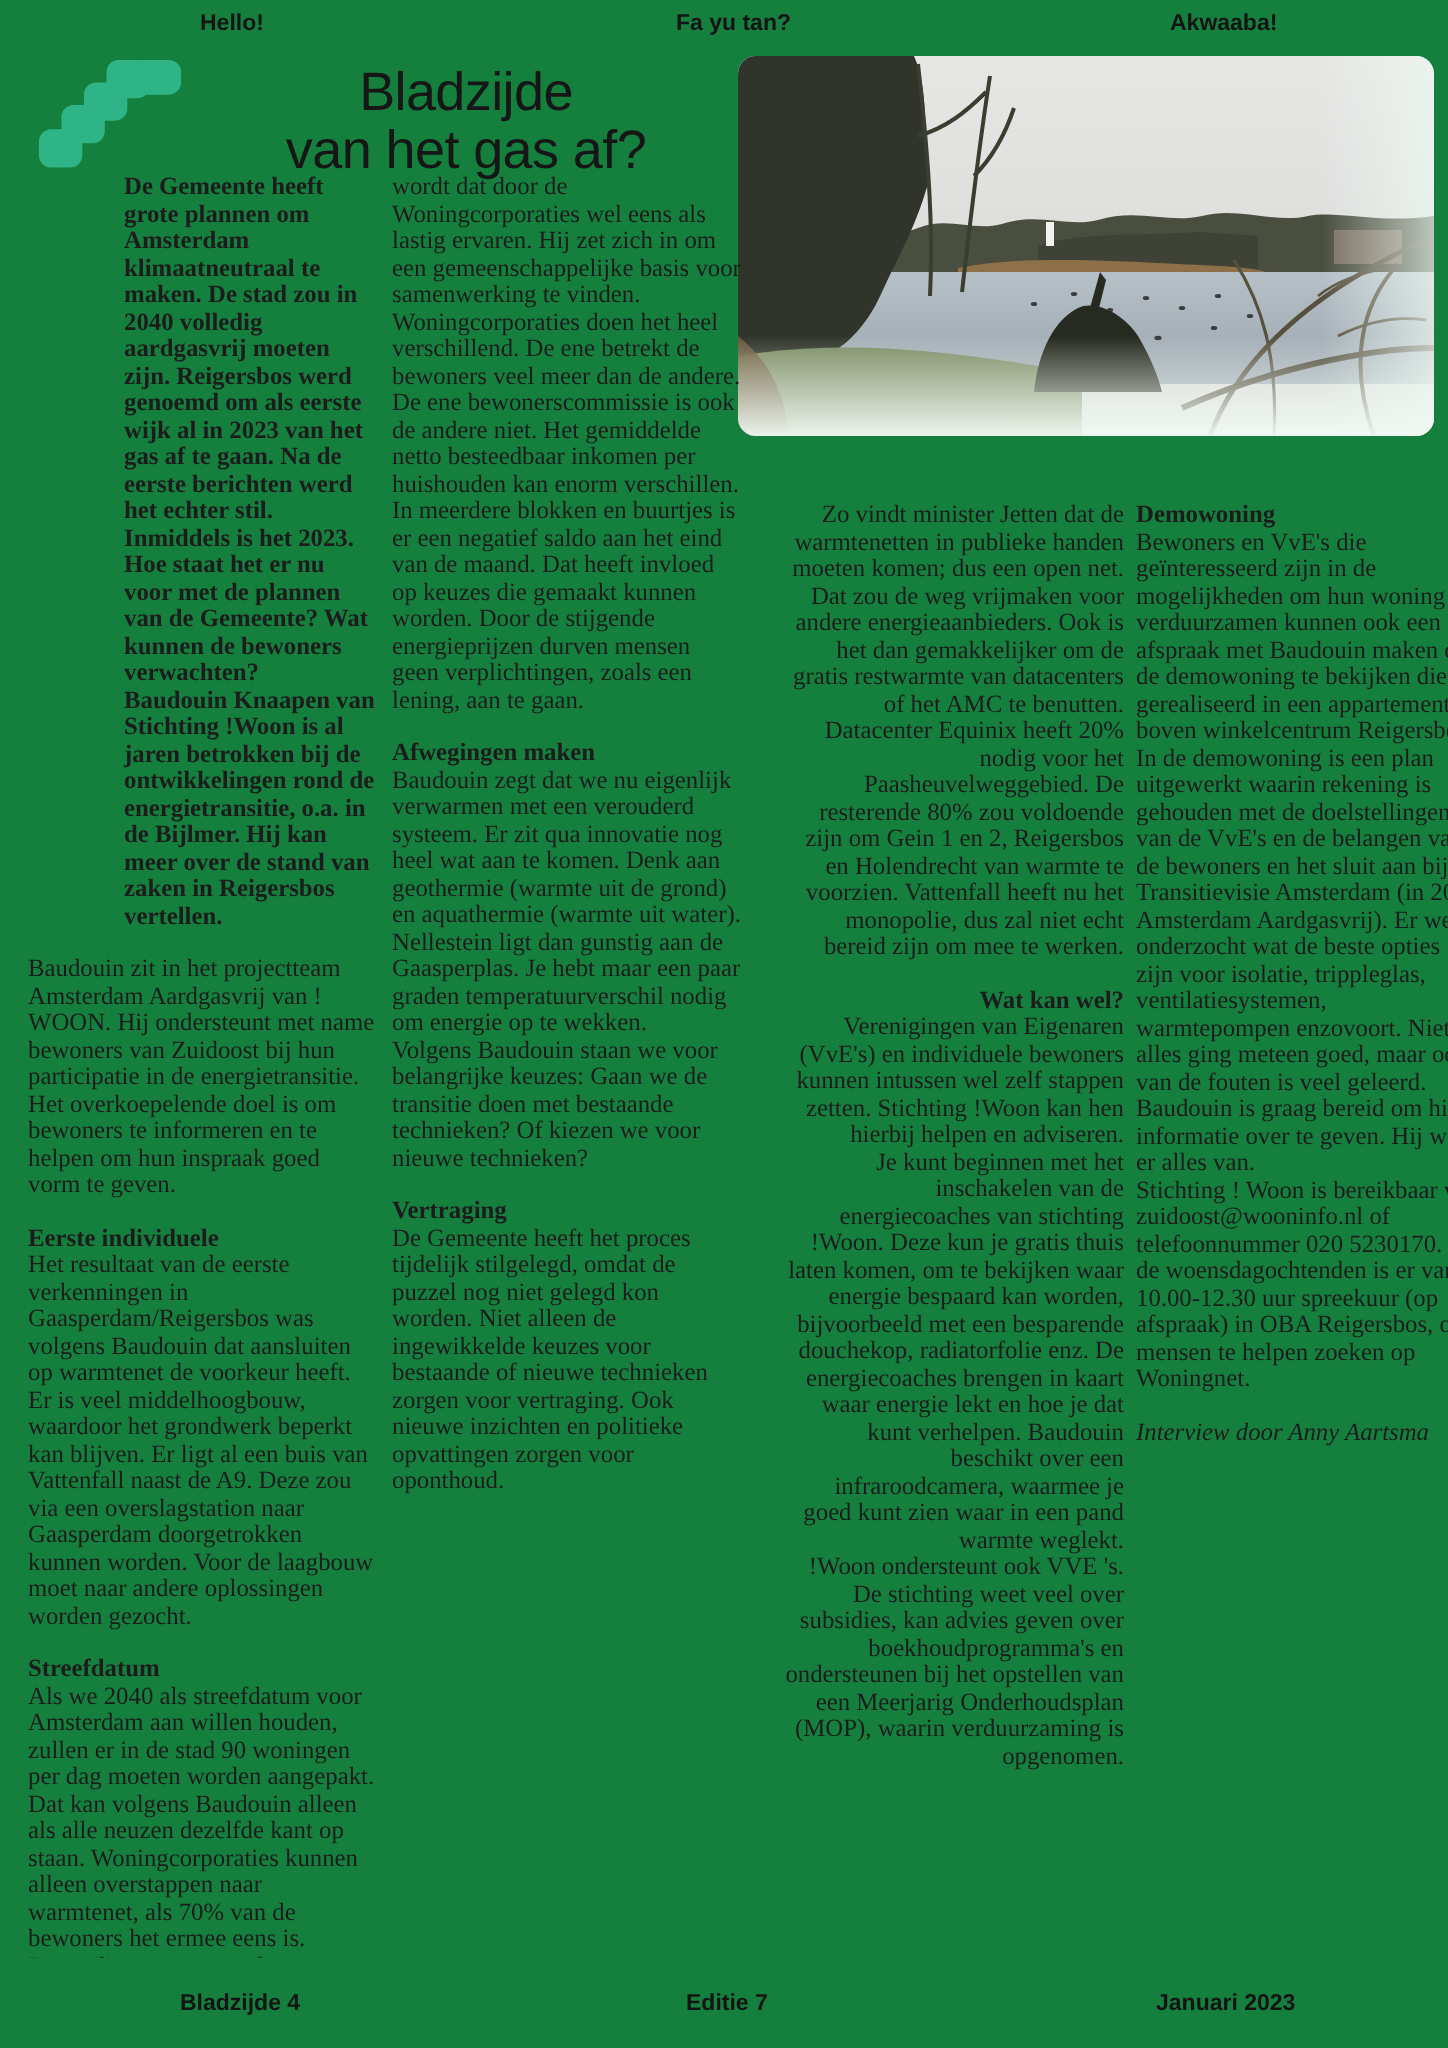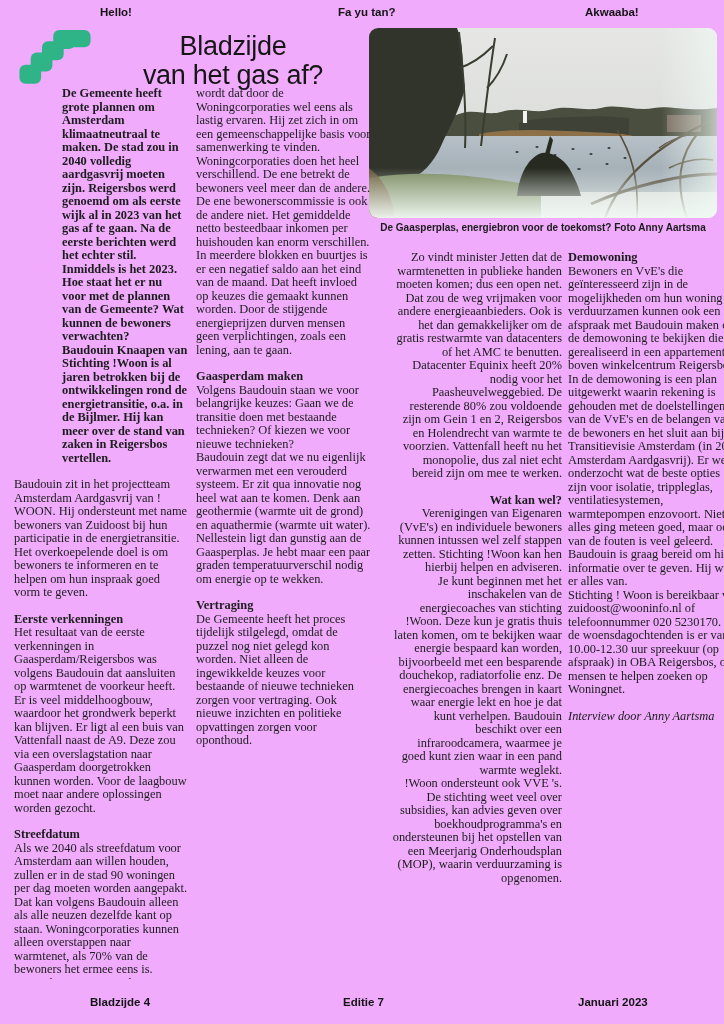--- a/index.html
+++ b/index.html
@@ -1,16 +1,16 @@
 <!DOCTYPE html>
 <html lang="nl"><head>
 <meta charset="utf-8">
 <style>
   html,body{margin:0;padding:0;background:#ffffff;}
-  .page{position:relative;width:724px;height:1024px;background:#f0abfc;overflow:hidden;
+  .page{position:relative;width:724px;height:1024px;background:#15803d;overflow:hidden;
         font-family:"Liberation Serif","DejaVu Serif",serif;color:#1c1c1c;}
   
   .greet{position:absolute;top:6px;font-family:"Liberation Sans","DejaVu Sans",sans-serif;
          font-weight:bold;font-size:11.5px;color:#141414;}
   .g1{left:100px}.g2{left:338px}.g3{left:585px}
   
   .logo{position:absolute;left:16px;top:28px;width:78px;height:56px;}
   
   .title{position:absolute;left:94px;top:32px;width:278px;margin:0;text-align:center;
          font-family:"Liberation Sans","DejaVu Sans",sans-serif;font-weight:400;
@@ -124,36 +124,35 @@
         <path d="M268,190 C270,150 262,124 248,102" stroke-width="1.6"></path>
         <path d="M318,190 C306,156 310,126 330,104" stroke-width="2"></path>
         <path d="M222,176 C262,158 312,146 348,146" stroke-width="3" stroke="#4b4536"></path>
         <path d="M300,140 C316,132 330,130 344,132" stroke-width="1.4"></path>
         <path d="M290,120 C300,112 312,108 326,106" stroke-width="1.2"></path>
       </g>
       <rect x="0" y="140" width="348" height="50" fill="url(#fadeB)"></rect>
       <rect x="292" y="0" width="56" height="190" fill="url(#fadeR)"></rect>
     </svg>
   </figure>
-  <div class="caption">De Gaasperplas, energiebron voor de toekomst? Foto Anny Aartsma</div>
 
   <div class="col col1">
       <p class="blk blk-lead">De Gemeente heeft grote plannen om Amsterdam klimaatneutraal te maken. De stad zou in 2040 volledig aardgasvrij moeten zijn. Reigersbos werd genoemd om als eerste wijk al in 2023 van het gas af te gaan. Na de eerste berichten werd het echter stil. Inmiddels is het 2023. Hoe staat het er nu voor met de plannen van de Gemeente? Wat kunnen de bewoners verwachten?</p>
       <p class="blk blk-lead">Baudouin Knaapen van Stichting !Woon is al jaren betrokken bij de ontwikkelingen rond de energietransitie, o.a. in de Bijlmer. Hij kan meer over de stand van zaken in Reigersbos vertellen.</p>
       <p class="blk blk-pg">Baudouin zit in het projectteam Amsterdam Aardgasvrij van ! WOON. Hij ondersteunt met name bewoners van Zuidoost bij hun participatie in de energietransitie. Het overkoepelende doel is om bewoners te informeren en te helpen om hun inspraak goed vorm te geven.</p>
-      <h3 class="blk blk-h">Eerste verkenningen</h3>
+      <h3 class="blk blk-h">Eerste individuele</h3>
       <p class="blk blk-p">Het resultaat van de eerste verkenningen in Gaasperdam/Reigersbos was volgens Baudouin dat aansluiten op warmtenet de voorkeur heeft. Er is veel middelhoogbouw, waardoor het grondwerk beperkt kan blijven. Er ligt al een buis van Vattenfall naast de A9. Deze zou via een overslagstation naar Gaasperdam doorgetrokken kunnen worden. Voor de laagbouw moet naar andere oplossingen worden gezocht.</p>
       <h3 class="blk blk-h">Streefdatum</h3>
       <p class="blk blk-p">Als we 2040 als streefdatum voor Amsterdam aan willen houden, zullen er in de stad 90 woningen per dag moeten worden aangepakt. Dat kan volgens Baudouin alleen als alle neuzen dezelfde kant op staan. Woningcorporaties kunnen alleen overstappen naar warmtenet, als 70% van de bewoners het ermee eens is. Bovendien moet er vaak eerst gerenoveerd worden. Stichting !Woon ondersteunt de bewoner. Volgens Baudouin</p>
     </div>
   <div class="col col2">
       <p class="blk blk-p">wordt dat door de Woningcorporaties wel eens als lastig ervaren. Hij zet zich in om een gemeenschappelijke basis voor samenwerking te vinden. Woningcorporaties doen het heel verschillend. De ene betrekt de bewoners veel meer dan de andere. De ene bewonerscommissie is ook de andere niet. Het gemiddelde netto besteedbaar inkomen per huishouden kan enorm verschillen. In meerdere blokken en buurtjes is er een negatief saldo aan het eind van de maand. Dat heeft invloed op keuzes die gemaakt kunnen worden. Door de stijgende energieprijzen durven mensen geen verplichtingen, zoals een lening, aan te gaan.</p>
-      <h3 class="blk blk-h">Gaasperdam maken</h3>
+      <h3 class="blk blk-h">Afwegingen maken</h3>
+      <p class="blk blk-p">Baudouin zegt dat we nu eigenlijk verwarmen met een verouderd systeem. Er zit qua innovatie nog heel wat aan te komen. Denk aan geothermie (warmte uit de grond) en aquathermie (warmte uit water). Nellestein ligt dan gunstig aan de Gaasperplas. Je hebt maar een paar graden temperatuurverschil nodig om energie op te wekken.</p>
       <p class="blk blk-p">Volgens Baudouin staan we voor belangrijke keuzes: Gaan we de transitie doen met bestaande technieken? Of kiezen we voor nieuwe technieken?</p>
-      <p class="blk blk-p">Baudouin zegt dat we nu eigenlijk verwarmen met een verouderd systeem. Er zit qua innovatie nog heel wat aan te komen. Denk aan geothermie (warmte uit de grond) en aquathermie (warmte uit water). Nellestein ligt dan gunstig aan de Gaasperplas. Je hebt maar een paar graden temperatuurverschil nodig om energie op te wekken.</p>
       <h3 class="blk blk-h">Vertraging</h3>
       <p class="blk blk-p">De Gemeente heeft het proces tijdelijk stilgelegd, omdat de puzzel nog niet gelegd kon worden. Niet alleen de ingewikkelde keuzes voor bestaande of nieuwe technieken zorgen voor vertraging. Ook nieuwe inzichten en politieke opvattingen zorgen voor oponthoud.</p>
     </div>
   <div class="col col3">
       <p class="blk blk-p">Zo vindt minister Jetten dat de warmtenetten in publieke handen moeten komen; dus een open net. Dat zou de weg vrijmaken voor andere energieaanbieders. Ook is het dan gemakkelijker om de gratis restwarmte van datacenters of het AMC te benutten. Datacenter Equinix heeft 20% nodig voor het Paasheuvelweggebied. De resterende 80% zou voldoende zijn om Gein 1 en 2, Reigersbos en Holendrecht van warmte te voorzien. Vattenfall heeft nu het monopolie, dus zal niet echt bereid zijn om mee te werken.</p>
       <h3 class="blk blk-h">Wat kan wel?</h3>
       <p class="blk blk-p">Verenigingen van Eigenaren (VvE's) en individuele bewoners kunnen intussen wel zelf stappen zetten. Stichting !Woon kan hen hierbij helpen en adviseren.</p>
       <p class="blk blk-p">Je kunt beginnen met het inschakelen van de energiecoaches van stichting !Woon. Deze kun je gratis thuis laten komen, om te bekijken waar energie bespaard kan worden, bijvoorbeeld met een besparende douchekop, radiatorfolie enz. De energiecoaches brengen in kaart waar energie lekt en hoe je dat kunt verhelpen. Baudouin beschikt over een infraroodcamera, waarmee je goed kunt zien waar in een pand warmte weglekt.</p>
       <p class="blk blk-p">!Woon ondersteunt ook VVE 's. De stichting weet veel over subsidies, kan advies geven over boekhoudprogramma's en ondersteunen bij het opstellen van een Meerjarig Onderhoudsplan (MOP), waarin verduurzaming is opgenomen.</p>
     </div>

